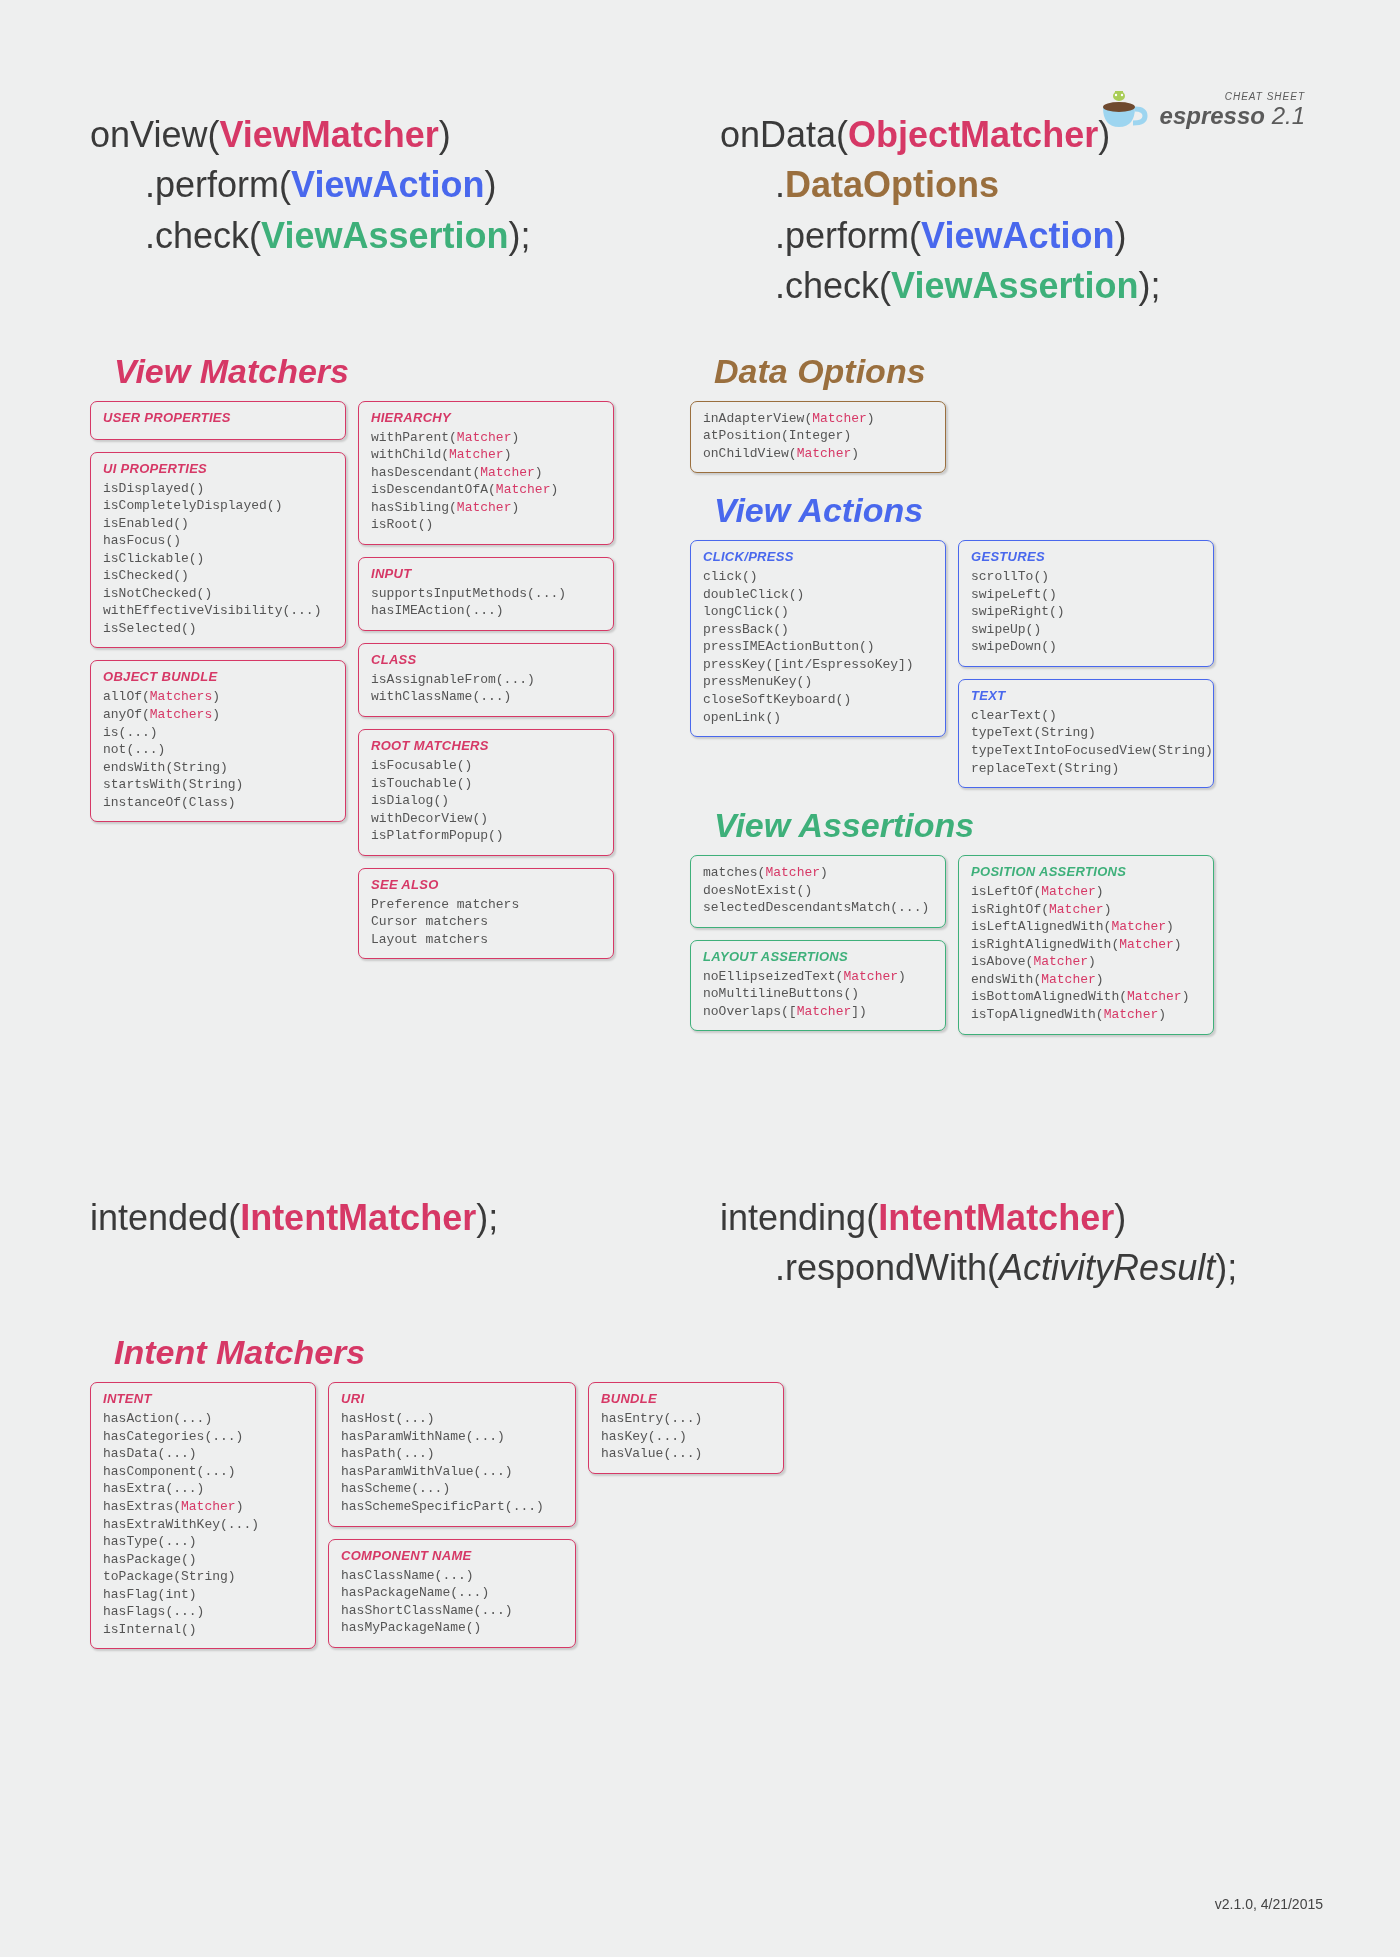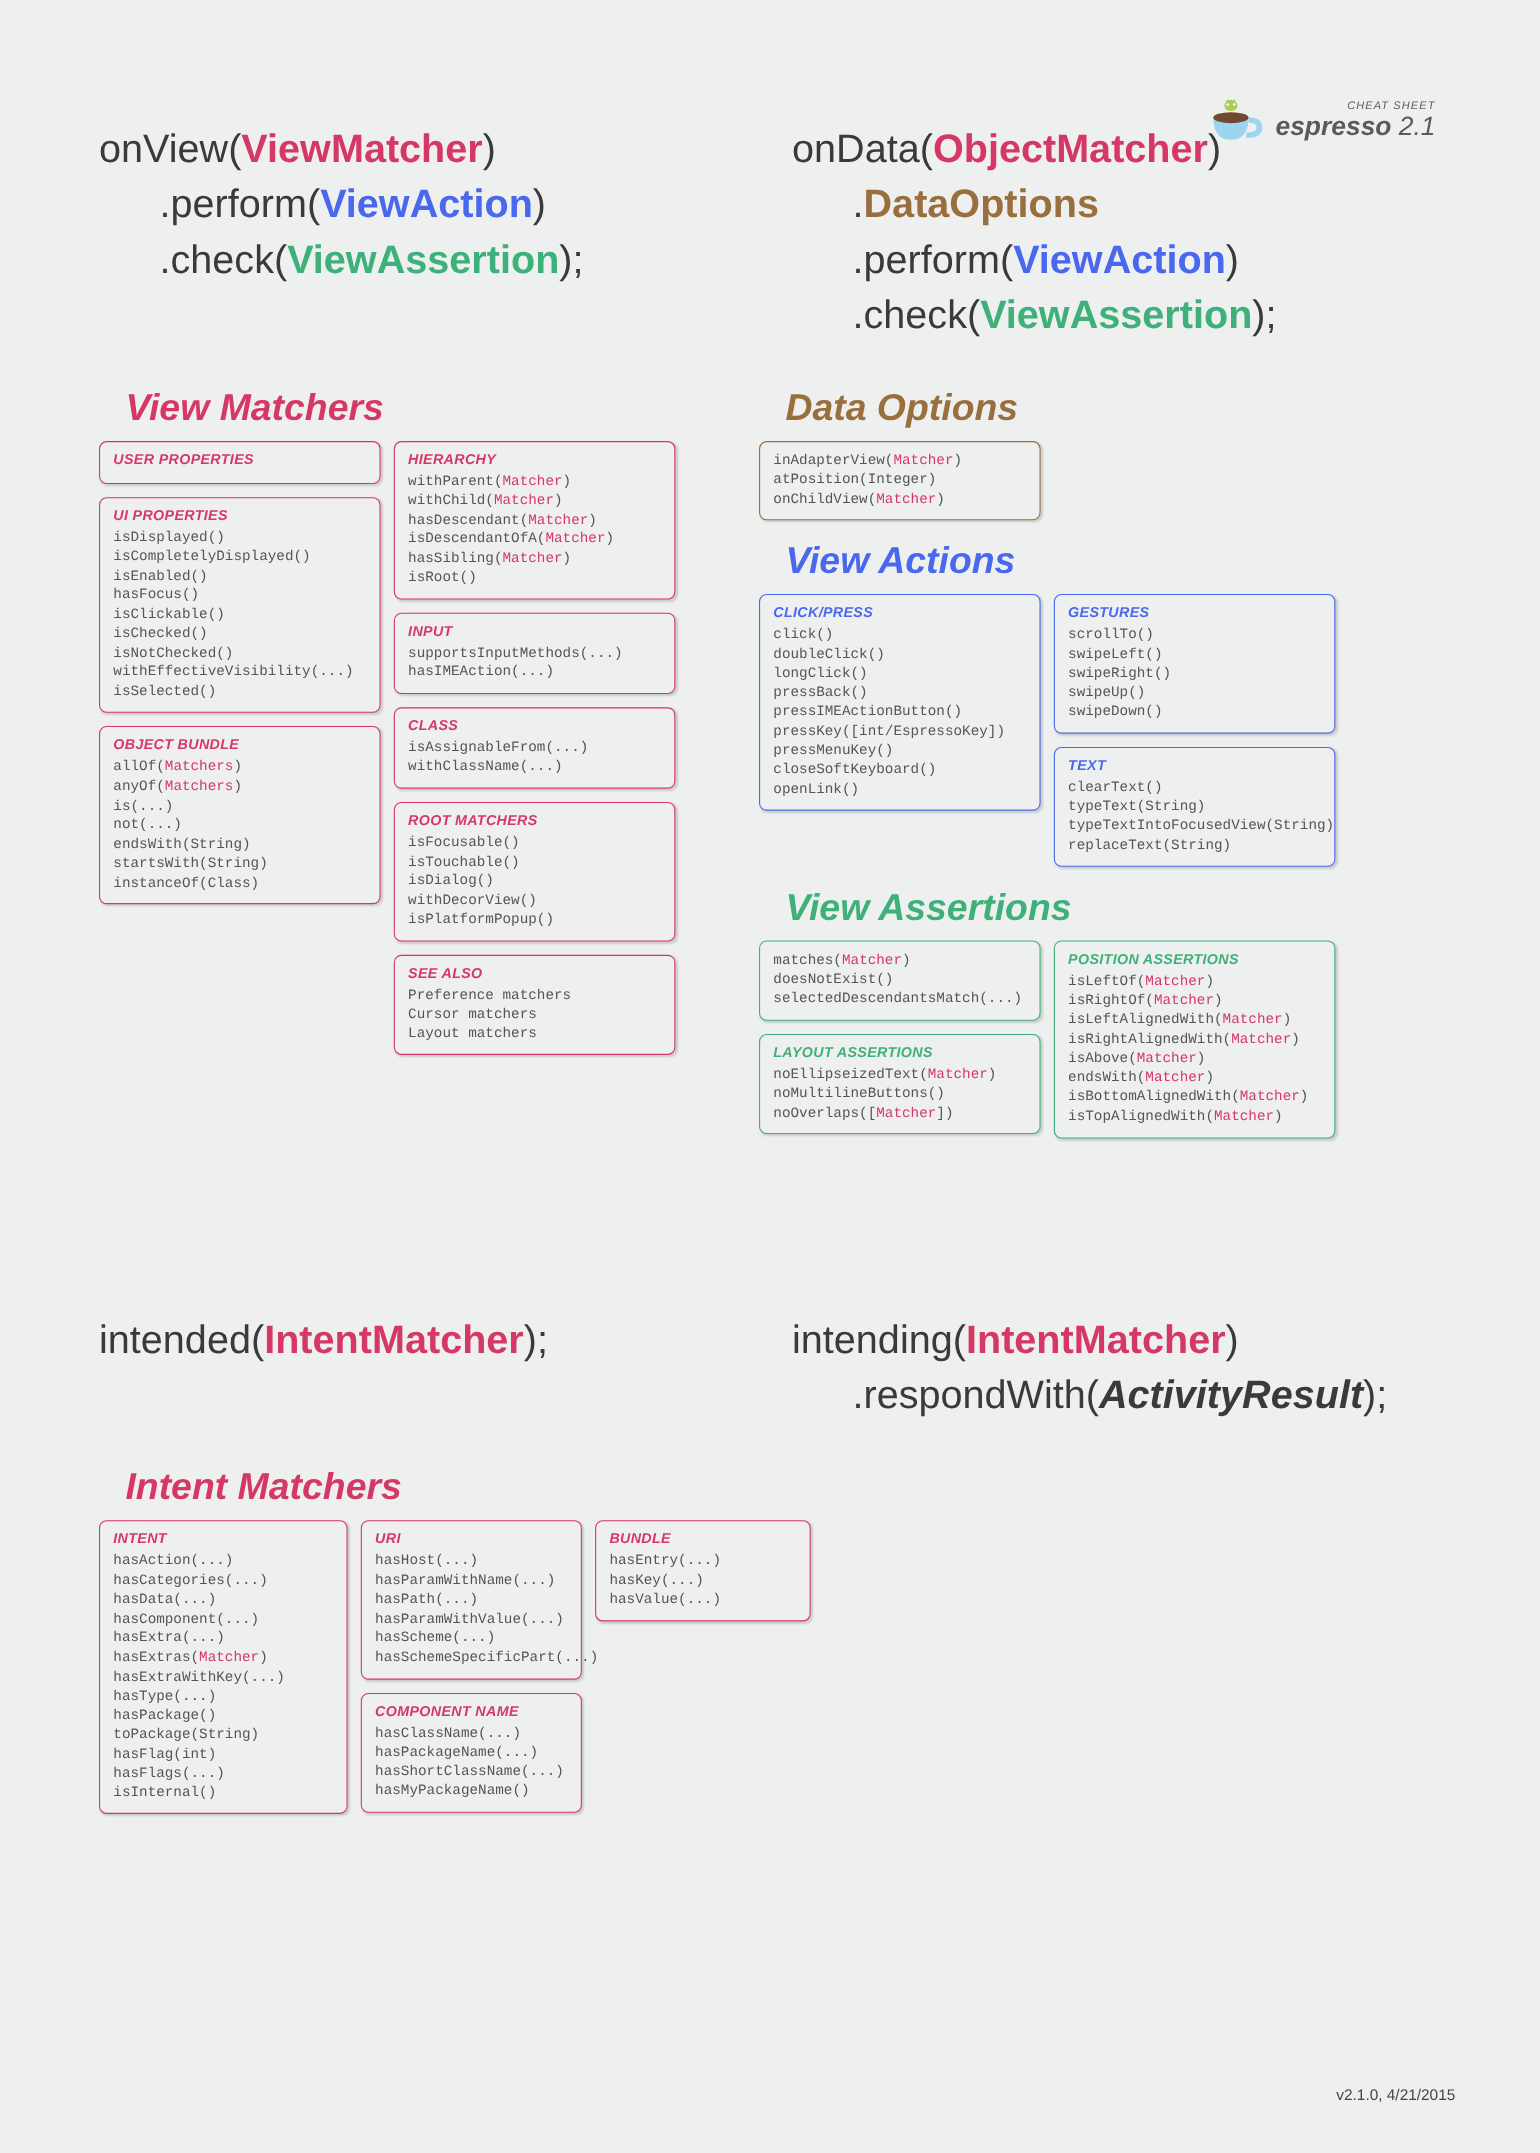--- a/index.html
+++ b/index.html
@@ -43,21 +43,21 @@
   }
   .version { font-weight: normal; }
   
   .sig-row { display: flex; gap: 40px; margin-bottom: 40px; }
   .sig-block { flex: 1; font-size: 36px; font-weight: 500; color: #3a3a3a; line-height: 1.4; }
   .sig-indent { padding-left: 55px; }
   .c-red { color: #d63866; font-weight: 700; }
   .c-blue { color: #4968ed; font-weight: 700; }
   .c-green { color: #3eb07a; font-weight: 700; }
   .c-brown { color: #9a6f3e; font-weight: 700; }
-  .c-italic { font-style: italic; font-weight: 700; }
+  .c-italic { font-style: italic; font-weight: 400; }
   
   .sections-top { display: flex; gap: 40px; }
   .section { margin-bottom: 18px; }
   .section-title { font-size: 34px; font-weight: 700; font-style: italic; margin-bottom: 10px; padding-left: 24px; }
   .t-red { color: #d63866; }
   .t-brown { color: #9a6f3e; }
   .t-blue { color: #4968ed; }
   .t-green { color: #3eb07a; }
   
   .card-cols { display: flex; gap: 12px; }
@@ -315,21 +315,21 @@
 </span><span>hasExtras(</span><span class="arg">Matcher</span><span>)
 </span><span>hasExtraWithKey(...)
 hasType(...)
 hasPackage()
 toPackage(String)
 hasFlag(int)
 hasFlags(...)
 isInternal()</span></div>
       </div>
     </div>
-    <div class="card-col" style="width:201px">
+    <div class="card-col" style="width:248px">
       <div class="card red">
         <div class="card-title">URI</div>
         <div class="card-body">hasHost(...)
 hasParamWithName(...)
 hasPath(...)
 hasParamWithValue(...)
 hasScheme(...)
 hasSchemeSpecificPart(...)</div>
       </div>
       <div class="card red">

